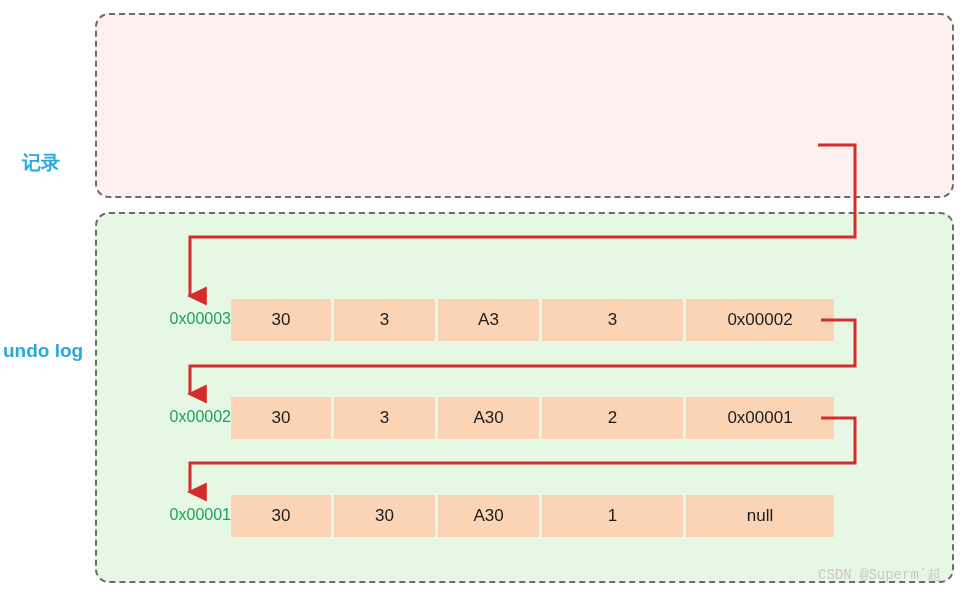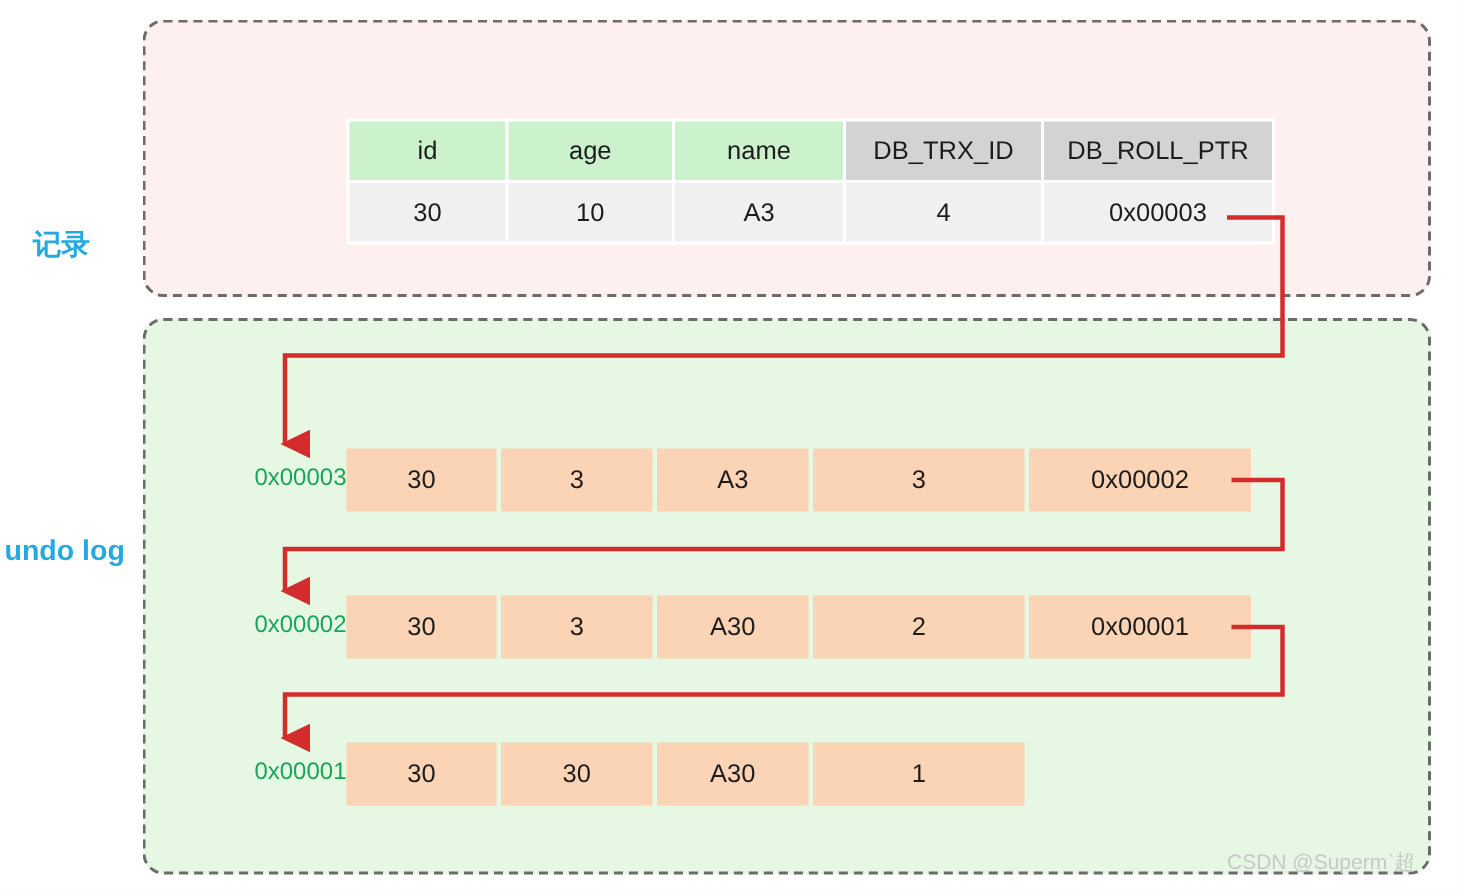--- a/index.html
+++ b/index.html
@@ -47,21 +47,21 @@
     white-space: nowrap;
     letter-spacing: 0px;
   }
   #label-record {
     left: 22px;
     top: 106px;
     margin-top: 44px;
   }
   #label-undo {
     left: 3px;
-    top: 357px;
+    top: 340px;
   }
 
   
   #record-table {
     position: absolute;
     left: 231px;
     top: 79px;
     border-collapse: collapse;
   }
   #record-table td {
@@ -129,52 +129,34 @@
   }
 
   
   #watermark {
     position: absolute;
     left: 818px;
     top: 566px;
     font-size: 14px;
     color: #c9c9c9;
     white-space: nowrap;
-    font-family: Liberation Sans, sans-serif;
+    font-family: Liberation Mono, monospace;
   }
 </style>
 </head>
 <body>
 
 <div id="canvas">
 
   <div class="section-box" id="record-box"></div>
   <div class="section-box" id="undo-box"></div>
 
   <div class="side-label" id="label-record">记录</div>
   <div class="side-label" id="label-undo">undo log</div>
 
-  <table id="record-table">
-    <tbody>
-        <tr class="head">
-      <td class="key-col w-id">id</td>
-      <td class="key-col w-age">age</td>
-      <td class="key-col w-name">name</td>
-      <td class="sys-col w-trx">DB_TRX_ID</td>
-      <td class="sys-col w-roll">DB_ROLL_PTR</td>
-    </tr>
-    <tr class="body">
-      <td class="w-id">30</td>
-      <td class="w-age">10</td>
-      <td class="w-name">A3</td>
-      <td class="w-trx">4</td>
-      <td class="w-roll">0x00003</td>
-    </tr>
-  </tbody>
-    </table>
 
   <div class="undo-tag" style="left:145px; top:310px;">0x00003</div>
   <div class="undo-row" style="top:299px;">
     <div class="undo-cell u-id">30</div>
     <div class="undo-cell u-age">3</div>
     <div class="undo-cell u-name">A3</div>
     <div class="undo-cell u-trx">3</div>
     <div class="undo-cell u-roll">0x00002</div>
   </div>
 
@@ -186,20 +168,21 @@
     <div class="undo-cell u-trx">2</div>
     <div class="undo-cell u-roll">0x00001</div>
   </div>
 
   <div class="undo-tag" style="left:145px; top:506px;">0x00001</div>
   <div class="undo-row" style="top:495px;">
     <div class="undo-cell u-id">30</div>
     <div class="undo-cell u-age">30</div>
     <div class="undo-cell u-name">A30</div>
     <div class="undo-cell u-trx">1</div>
+    <div class="undo-cell u-roll">null</div>
   </div>
 
   <svg id="connectors" viewBox="0 0 971 597" xmlns="http://www.w3.org/2000/svg">
     <defs>
       <marker id="arrowhead" markerWidth="7" markerHeight="7" refX="3.2" refY="5.6" orient="auto" markerUnits="strokeWidth">
         <polygon points="0,0 6.4,0 3.2,6.6" fill="#d42c2c"></polygon>
       </marker>
     </defs>
 
     <path d="M 818 145 L 855 145 L 855 237 L 190 237 L 190 296" fill="none" stroke="#d42c2c" stroke-width="3" marker-end="url(#arrowhead)"></path>

